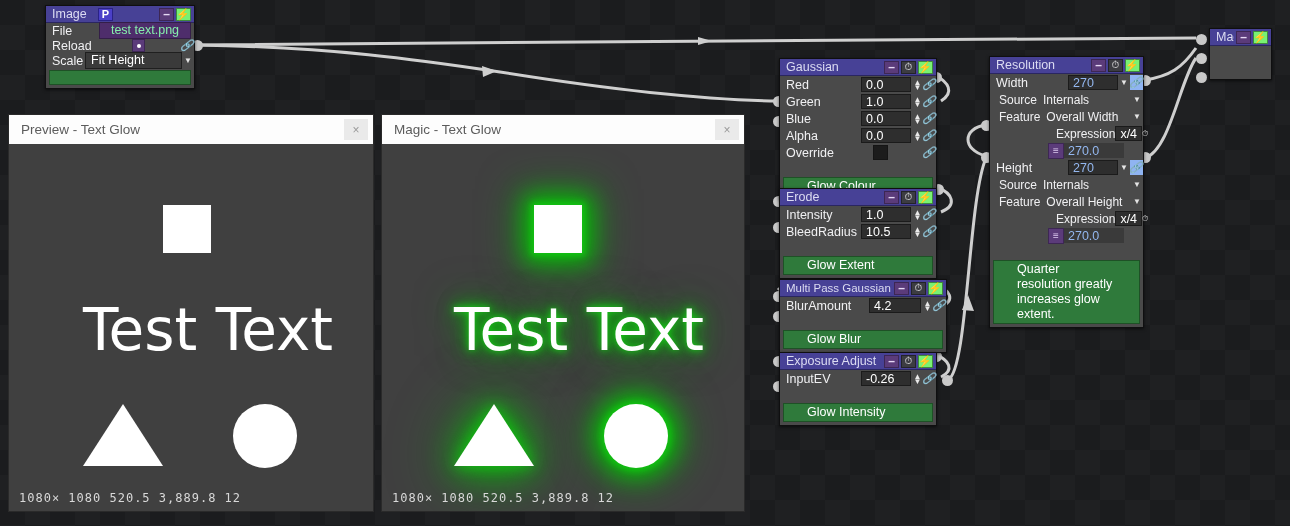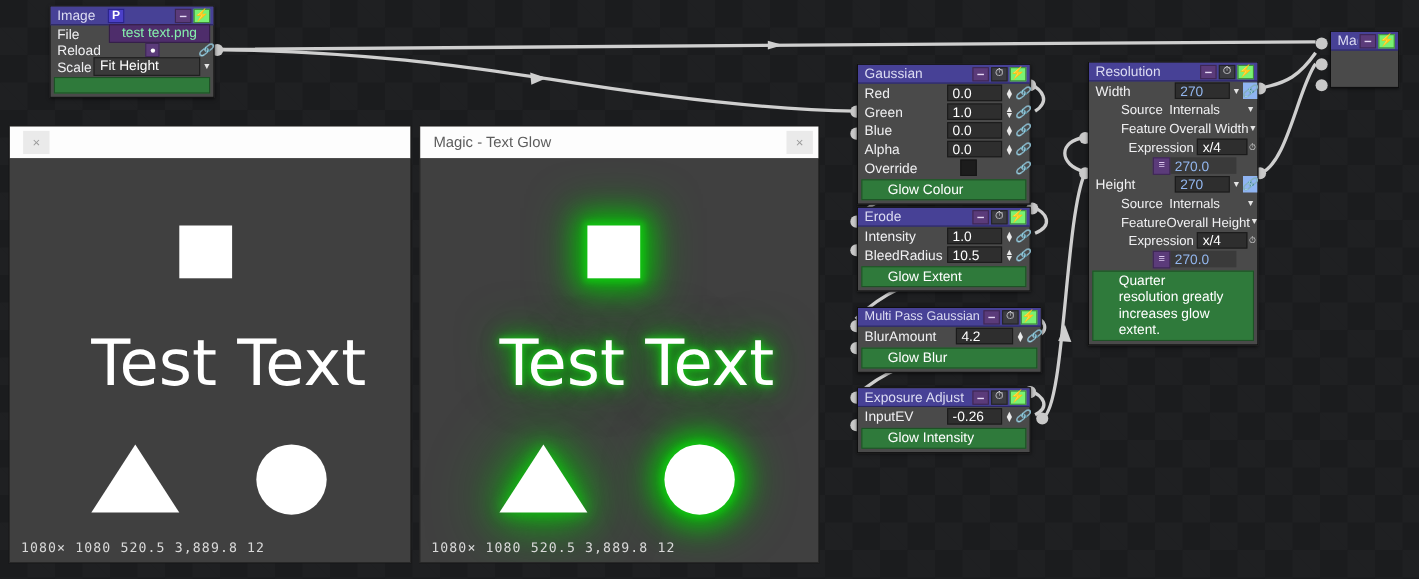--- a/index.html
+++ b/index.html
@@ -39,39 +39,39 @@
          border:1px solid #1b1b1b;}
   .field.num{justify-content:flex-start;}
   .spin{width:11px;height:15px;display:flex;flex-direction:column;
         align-items:center;justify-content:center;color:#eaeaea;line-height:5px;
         font-size:8px;margin-left:1px;}
   .linkico{width:13px;height:15px;display:flex;align-items:center;justify-content:center;
         font-size:11px;color:#d8d8d8;font-style:italic;font-family:"Liberation Serif",serif;}
   .linkico.on{background:#8fb4f2;color:#16233d;}
   .drop{width:12px;text-align:center;font-size:8px;color:#e4e4e4;}
   .comment{background:#2f7a3b;color:#ffffff;font-size:12.5px;padding:1px 23px;
-        margin:2px 3px 3px 3px;border:1px solid #1e5126;line-height:15px;}
+        margin:16px 3px 3px 3px;border:1px solid #1e5126;line-height:15px;}
   .checkbox{width:13px;height:13px;background:#1c1c1c;border:1px solid #151515;}
 
   
   #node-image{left:45px;top:5px;width:150px;}
   #node-image .row{height:15px;}
   .filefield{background:#4e2d6b;color:#86efac;text-align:center;font-size:12.5px;
         height:15px;line-height:15px;border:1px solid #341e48;}
   .selfield{background:#3a3a3a;color:#ffffff;font-size:12.5px;height:15px;
         line-height:15px;padding-left:5px;border:1px solid #1f1f1f;
         display:flex;align-items:center;}
   .radio{width:11px;height:11px;background:#5b3b7a;border:1px solid #3d2754;
         display:flex;align-items:center;justify-content:center;}
   .radio i{width:4px;height:4px;background:#fff;display:block;border-radius:50%;}
   .greenbar{background:#2f7a3b;height:13px;margin:2px 3px 3px 3px;border:1px solid #1e5126;}
 
   
-  .row.ind{padding-left:29px;font-size:12px;}
-  .row.ind2{padding-left:36px;font-size:12px;}
+  .row.ind{padding-left:9px;font-size:12px;justify-content:flex-end;}
+  .row.ind2{padding-left:66px;font-size:12px;}
   .eqchip{background:#5b3b7a;color:#dcc8ef;width:14px;height:14px;display:flex;
         align-items:center;justify-content:center;font-size:10px;border:1px solid #3d2754;}
   .bluetxt{color:#93b7ef;}
 
   
   .preview{position:absolute;background:#000;border:1px solid #2a2a2a;}
   .pv-title{background:#fdfdfd;height:29px;display:flex;align-items:center;
         padding:0 0 0 12px;box-sizing:border-box;}
   .pv-title span.t{flex:1;color:#5c5c5c;font-size:13.5px;}
   .pv-close{width:24px;height:21px;margin-right:5px;background:#eaeaea;color:#9a9a9a;
@@ -371,20 +371,21 @@
 <div class="node" id="node-magic" style="left:1209px;top:28px;width:63px;height:52px;">
   <div class="node-title">
     <span class="tname">Magic</span>
     <span class="hbtn minus">–</span>
     <span class="hbtn bolt">⚡</span>
   </div>
 </div>
 
 <div class="preview" id="preview-1" style="left:8px;top:114px;width:364px;height:396px;">
   <div class="pv-title">
+    <span class="t">Preview - Text Glow</span>
     <span class="pv-close">×</span>
   </div>
   <div class="pv-canvas" style="height:367px;">
     <div class="shape sq" style="left:154px;top:61px;"></div>
     <div class="ptext" style="left:74px;top:152px;">Test Text</div>
     <div class="shape tri" style="left:74px;top:260px;"></div>
     <div class="shape cir" style="left:224px;top:260px;"></div>
     <div class="pv-status">1080× 1080  520.5  3,889.8 12</div>
   </div>
 </div>

